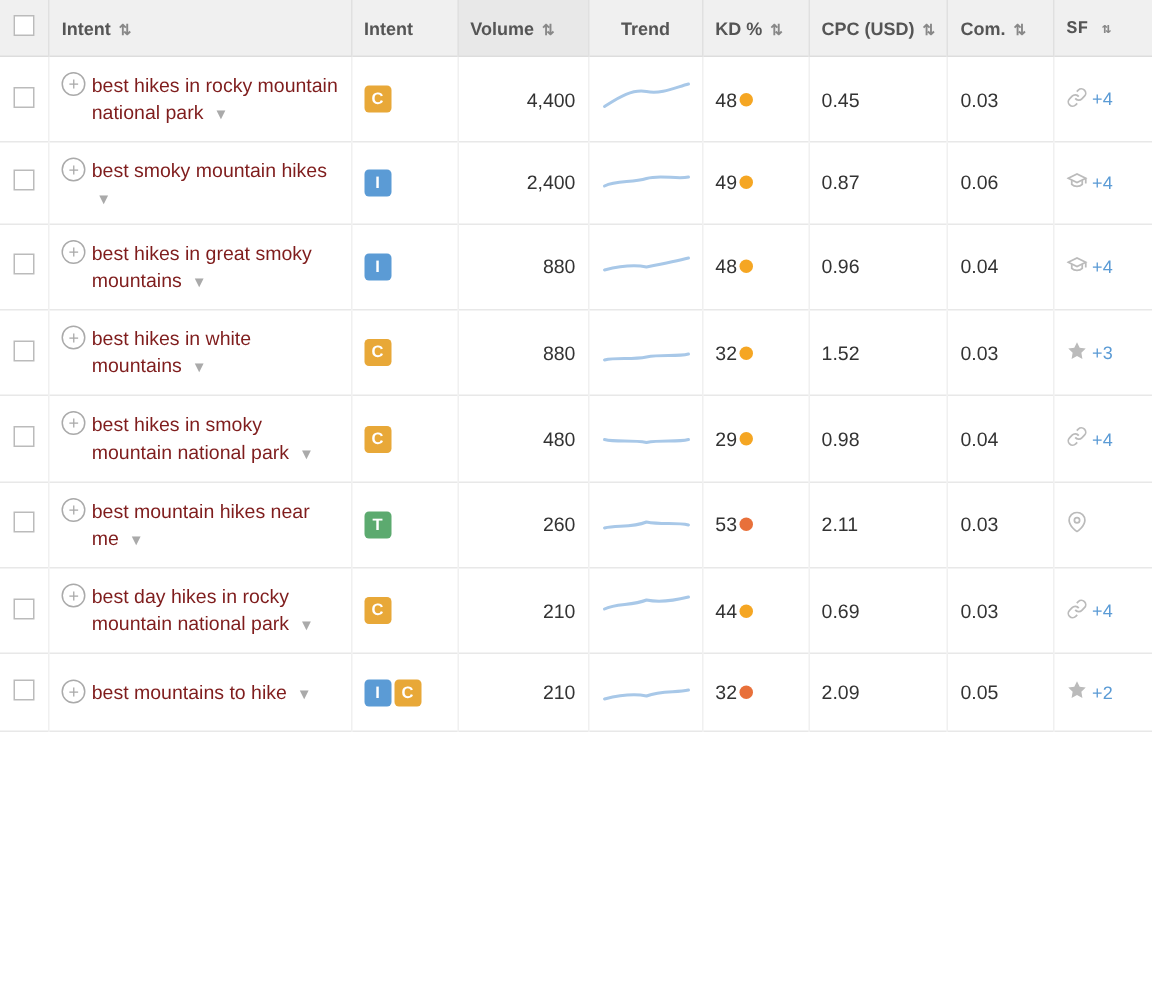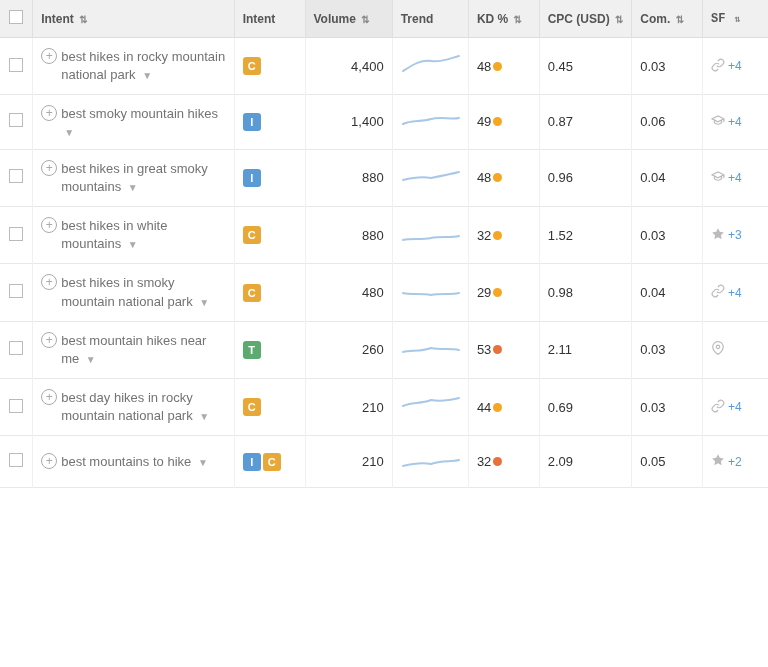--- a/index.html
+++ b/index.html
@@ -44,21 +44,21 @@
       vertical-align: middle;
       border-right: 1px solid #f0f0f0;
     }
     tbody td:last-child { border-right: none; }
 
     
     .col-check { width: 30px; }
     .col-keyword { width: 185px; }
     .col-intent { width: 65px; }
     .col-volume { width: 80px; }
-    .col-trend { width: 70px; }
+    .col-trend { width: 70px; text-align: center; }
     .col-kd { width: 65px; }
     .col-cpc { width: 85px; margin-left: 23px; }
     .col-com { width: 65px; }
     .col-sf { width: 60px; }
 
     .checkbox-cell {
       text-align: center;
     }
     .checkbox {
       width: 14px;
@@ -81,21 +81,21 @@
       margin-right: 4px;
       cursor: pointer;
       flex-shrink: 0;
     }
 
     .keyword-cell {
       display: flex;
       align-items: flex-start;
     }
     .keyword-text {
-      color: #737373;
+      color: #7f1d1d;
       cursor: pointer;
       line-height: 1.4;
     }
     .dropdown-arrow {
       color: #aaa;
       font-size: 10px;
       margin-left: 3px;
       cursor: pointer;
     }
 
@@ -249,21 +249,21 @@
         <span class="keyword-text">best smoky mountain hikes</span>
         <span class="dropdown-arrow">▼</span>
       </span>
     </div>
           </td>
           <td class="col-intent">
             <div class="intent-multi">
               <span class="intent-badge intent-i">I</span>
             </div>
           </td>
-          <td class="col-volume volume-cell">1,400</td>
+          <td class="col-volume volume-cell">2,400</td>
           <td class="col-trend"><svg class="trend-svg" viewBox="0 0 60 28" fill="none">
     <path d="M2,18 C10,14 20,16 30,13 C40,10 50,14 58,12" stroke="#a8c8e8" stroke-width="2" fill="none" stroke-linecap="round"></path>
   </svg></td>
           <td class="col-kd">
             <div class="kd-cell">
     <span>49</span>
     <span class="kd-dot dot-yellow"></span>
   </div>
           </td>
           <td class="col-cpc">0.87</td>

